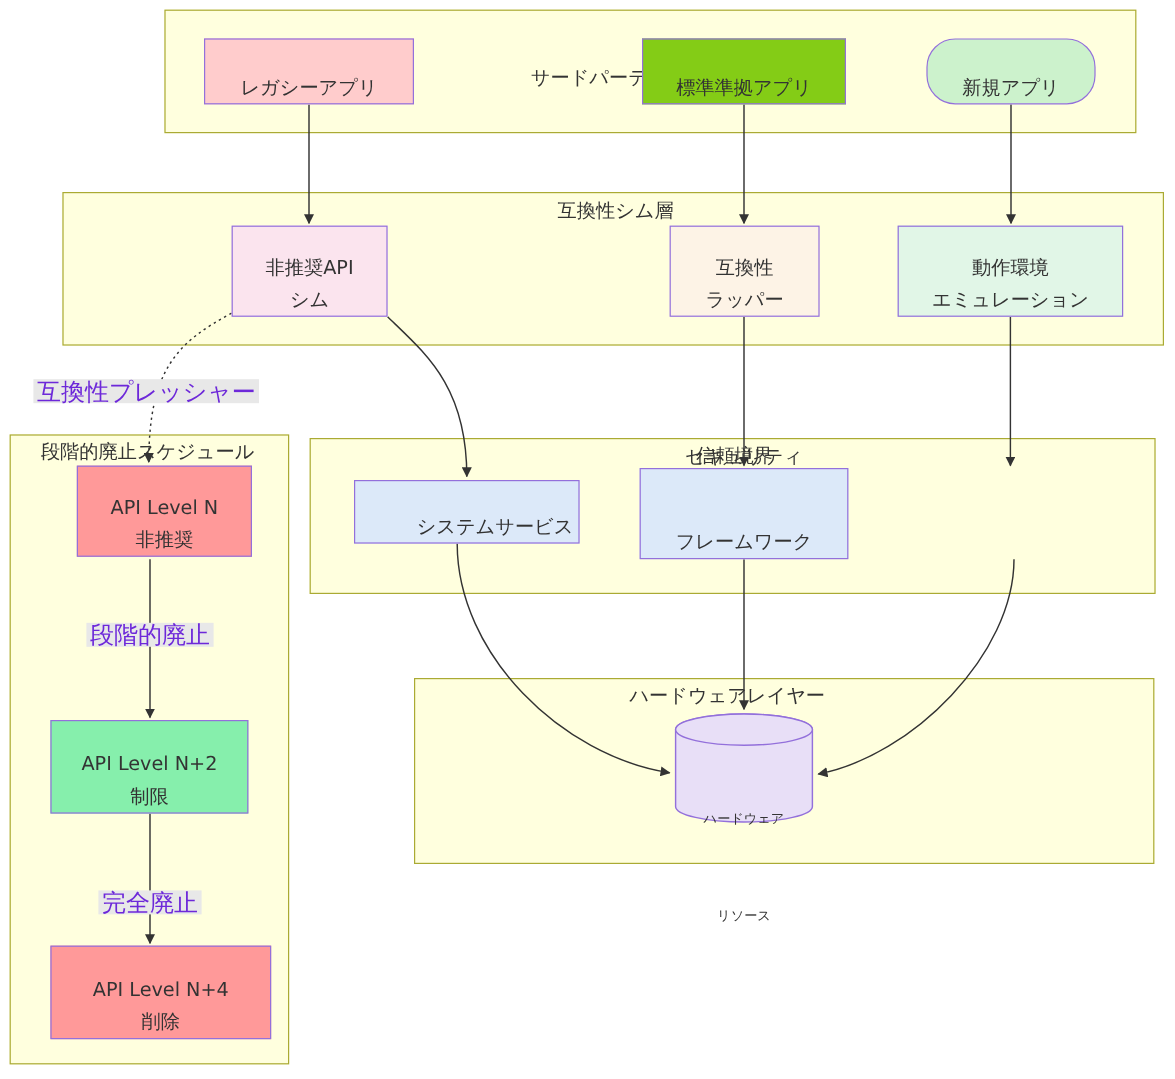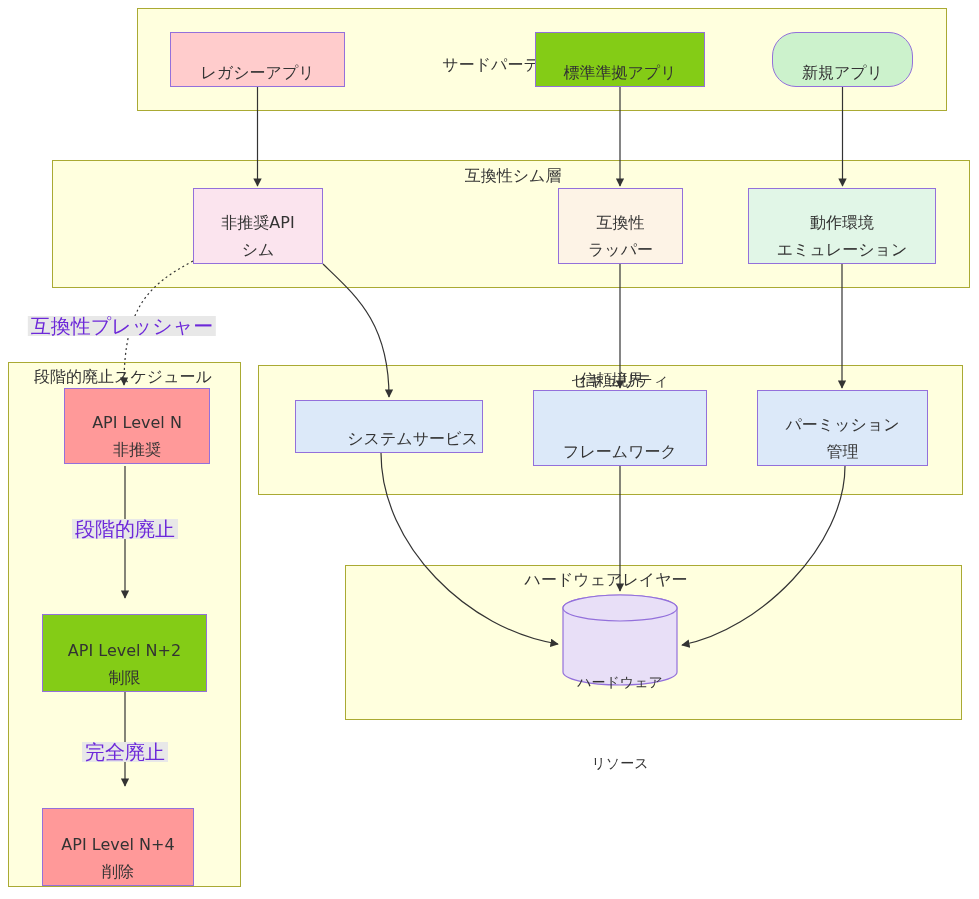--- a/index.html
+++ b/index.html
@@ -21,21 +21,21 @@
     font-size:16px;line-height:27px;text-align:center;color:#333;
   }
   .edges{position:absolute;left:0;top:0;z-index:2;}
   .edge-label{
     position:absolute;transform:translate(-50%,-50%);z-index:4;
     background:#e8e8e8;padding:0 3px;font-size:20px;line-height:20px;
     white-space:nowrap;color:#6d28d9;
   }
   .cyl-label{
     position:absolute;z-index:3;transform:translateX(-50%);
-    font-size:14px;line-height:27px;text-align:center;color:#333;white-space:pre;
+    font-size:11px;line-height:27px;text-align:center;color:#333;white-space:pre;
   }
 </style>
 </head>
 <body>
 
 <div id="canvas">
 
   <div class="cluster" style="left:137px;top:8px;width:810px;height:103px;"></div>
   <div class="cluster" style="left:52px;top:160px;width:918px;height:128px;"></div>
   <div class="cluster" style="left:8px;top:362px;width:233px;height:525px;"></div>
@@ -100,34 +100,30 @@
     <span>エミュレーション</span>
   </div>
 
   <div class="node" style="left: 295px; top: 400px; width: 188px; height: 53px; background-color: rgb(220, 233, 249); padding-left: 47px;">
     <span>システムサービス</span>
   </div>
   <div class="node" style="left: 533px; top: 390px; width: 174px; height: 76px; background-color: rgb(220, 233, 249); gap: 44px;">
     <span>セキュリティ</span>
     <span>フレームワーク</span>
   </div>
-  <div class="node" style="left: 757px; top: 390px; width: 171px; height: 76px; background-color: rgb(220, 233, 249);">
-    <span>パーミッション</span>
-    <span>管理</span>
-  </div>
 
   <div class="node" style="left: 52px; top: 388px; width: 146px; height: 76px; background-color: rgb(255, 153, 153); margin-left: 12px;">
     <span>API Level N</span>
     <span>非推奨</span>
   </div>
-  <div class="node" style="left: 42px; top: 600px; width: 165px; height: 78px; background-color: #84cc16; margin-top: 14px;">
+  <div class="node" style="left: 42px; top: 600px; width: 165px; height: 78px; background-color: #86efac;">
     <span>API Level N+2</span>
     <span>制限</span>
   </div>
-  <div class="node" style="left: 42px; top: 788px; width: 152px; height: 78px; background-color: rgb(255, 153, 153); margin-top: 20px;">
+  <div class="node" style="left: 42px; top: 788px; width: 184px; height: 78px; background-color: rgb(255, 153, 153);">
     <span>API Level N+4</span>
     <span>削除</span>
   </div>
 
   <div class="cyl-label" style="left:620px;top:615px;">
     <div>ハードウェア</div>
     <div>リソース</div>
   </div>
 
   <div class="edge-label" style="left:122px;top:326px;">互換性プレッシャー</div>

